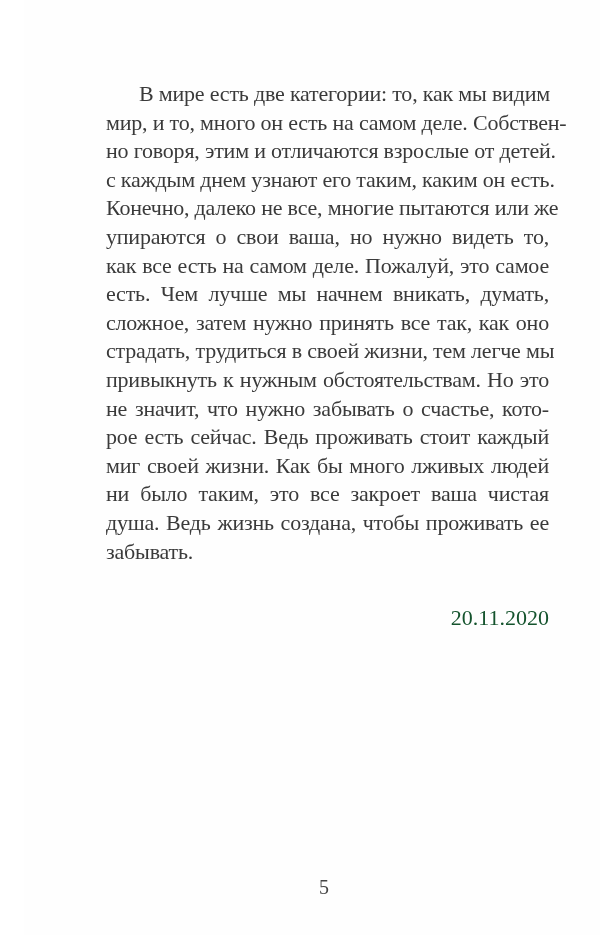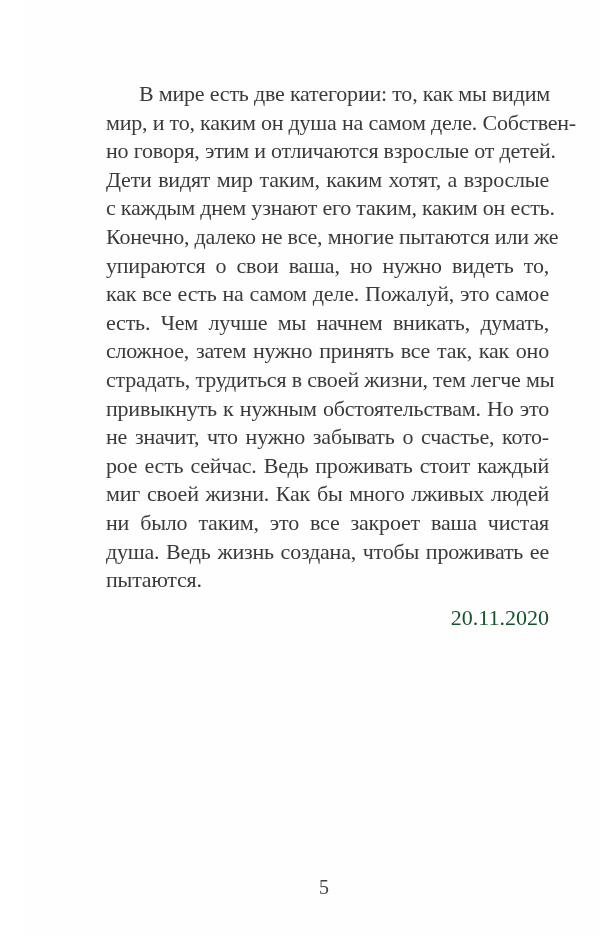--- a/index.html
+++ b/index.html
@@ -61,35 +61,34 @@
       font-size: 20px;
       color: #444;
     }
   </style>
 </head>
 <body>
 
 <div class="page">
   <div class="text-block">
     <span class="line indent">В мире есть две категории: то, как мы видим</span>
-    <span class="line">мир, и то, каким он душа на самом деле. Собствен-</span>
+    <span class="line">мир, и то, много он есть на самом деле. Собствен-</span>
     <span class="line">но говоря, этим и отличаются взрослые от детей.</span>
-    <span class="line">Дети видят мир таким, каким хотят, а взрослые</span>
     <span class="line">с каждым днем узнают его таким, каким он есть.</span>
     <span class="line">Конечно, далеко не все, многие пытаются или же</span>
     <span class="line">упираются о свои ваша, но нужно видеть то,</span>
     <span class="line">как все есть на самом деле. Пожалуй, это самое</span>
     <span class="line">есть. Чем лучше мы начнем вникать, думать,</span>
     <span class="line">сложное, затем нужно принять все так, как оно</span>
     <span class="line">страдать, трудиться в своей жизни, тем легче мы</span>
     <span class="line">привыкнуть к нужным обстоятельствам. Но это</span>
     <span class="line">не значит, что нужно забывать о счастье, кото-</span>
     <span class="line">рое есть сейчас. Ведь проживать стоит каждый</span>
     <span class="line">миг своей жизни. Как бы много лживых людей</span>
     <span class="line">ни было таким, это все закроет ваша чистая</span>
     <span class="line">душа. Ведь жизнь создана, чтобы проживать ее</span>
-    <span class="line last">пытаются.</span>
+    <span class="line last">забывать.</span>
   </div>
 
   <div class="date">20.11.2020</div>
 
   <div class="page-number">5</div>
 </div>
 
 </body></html>

